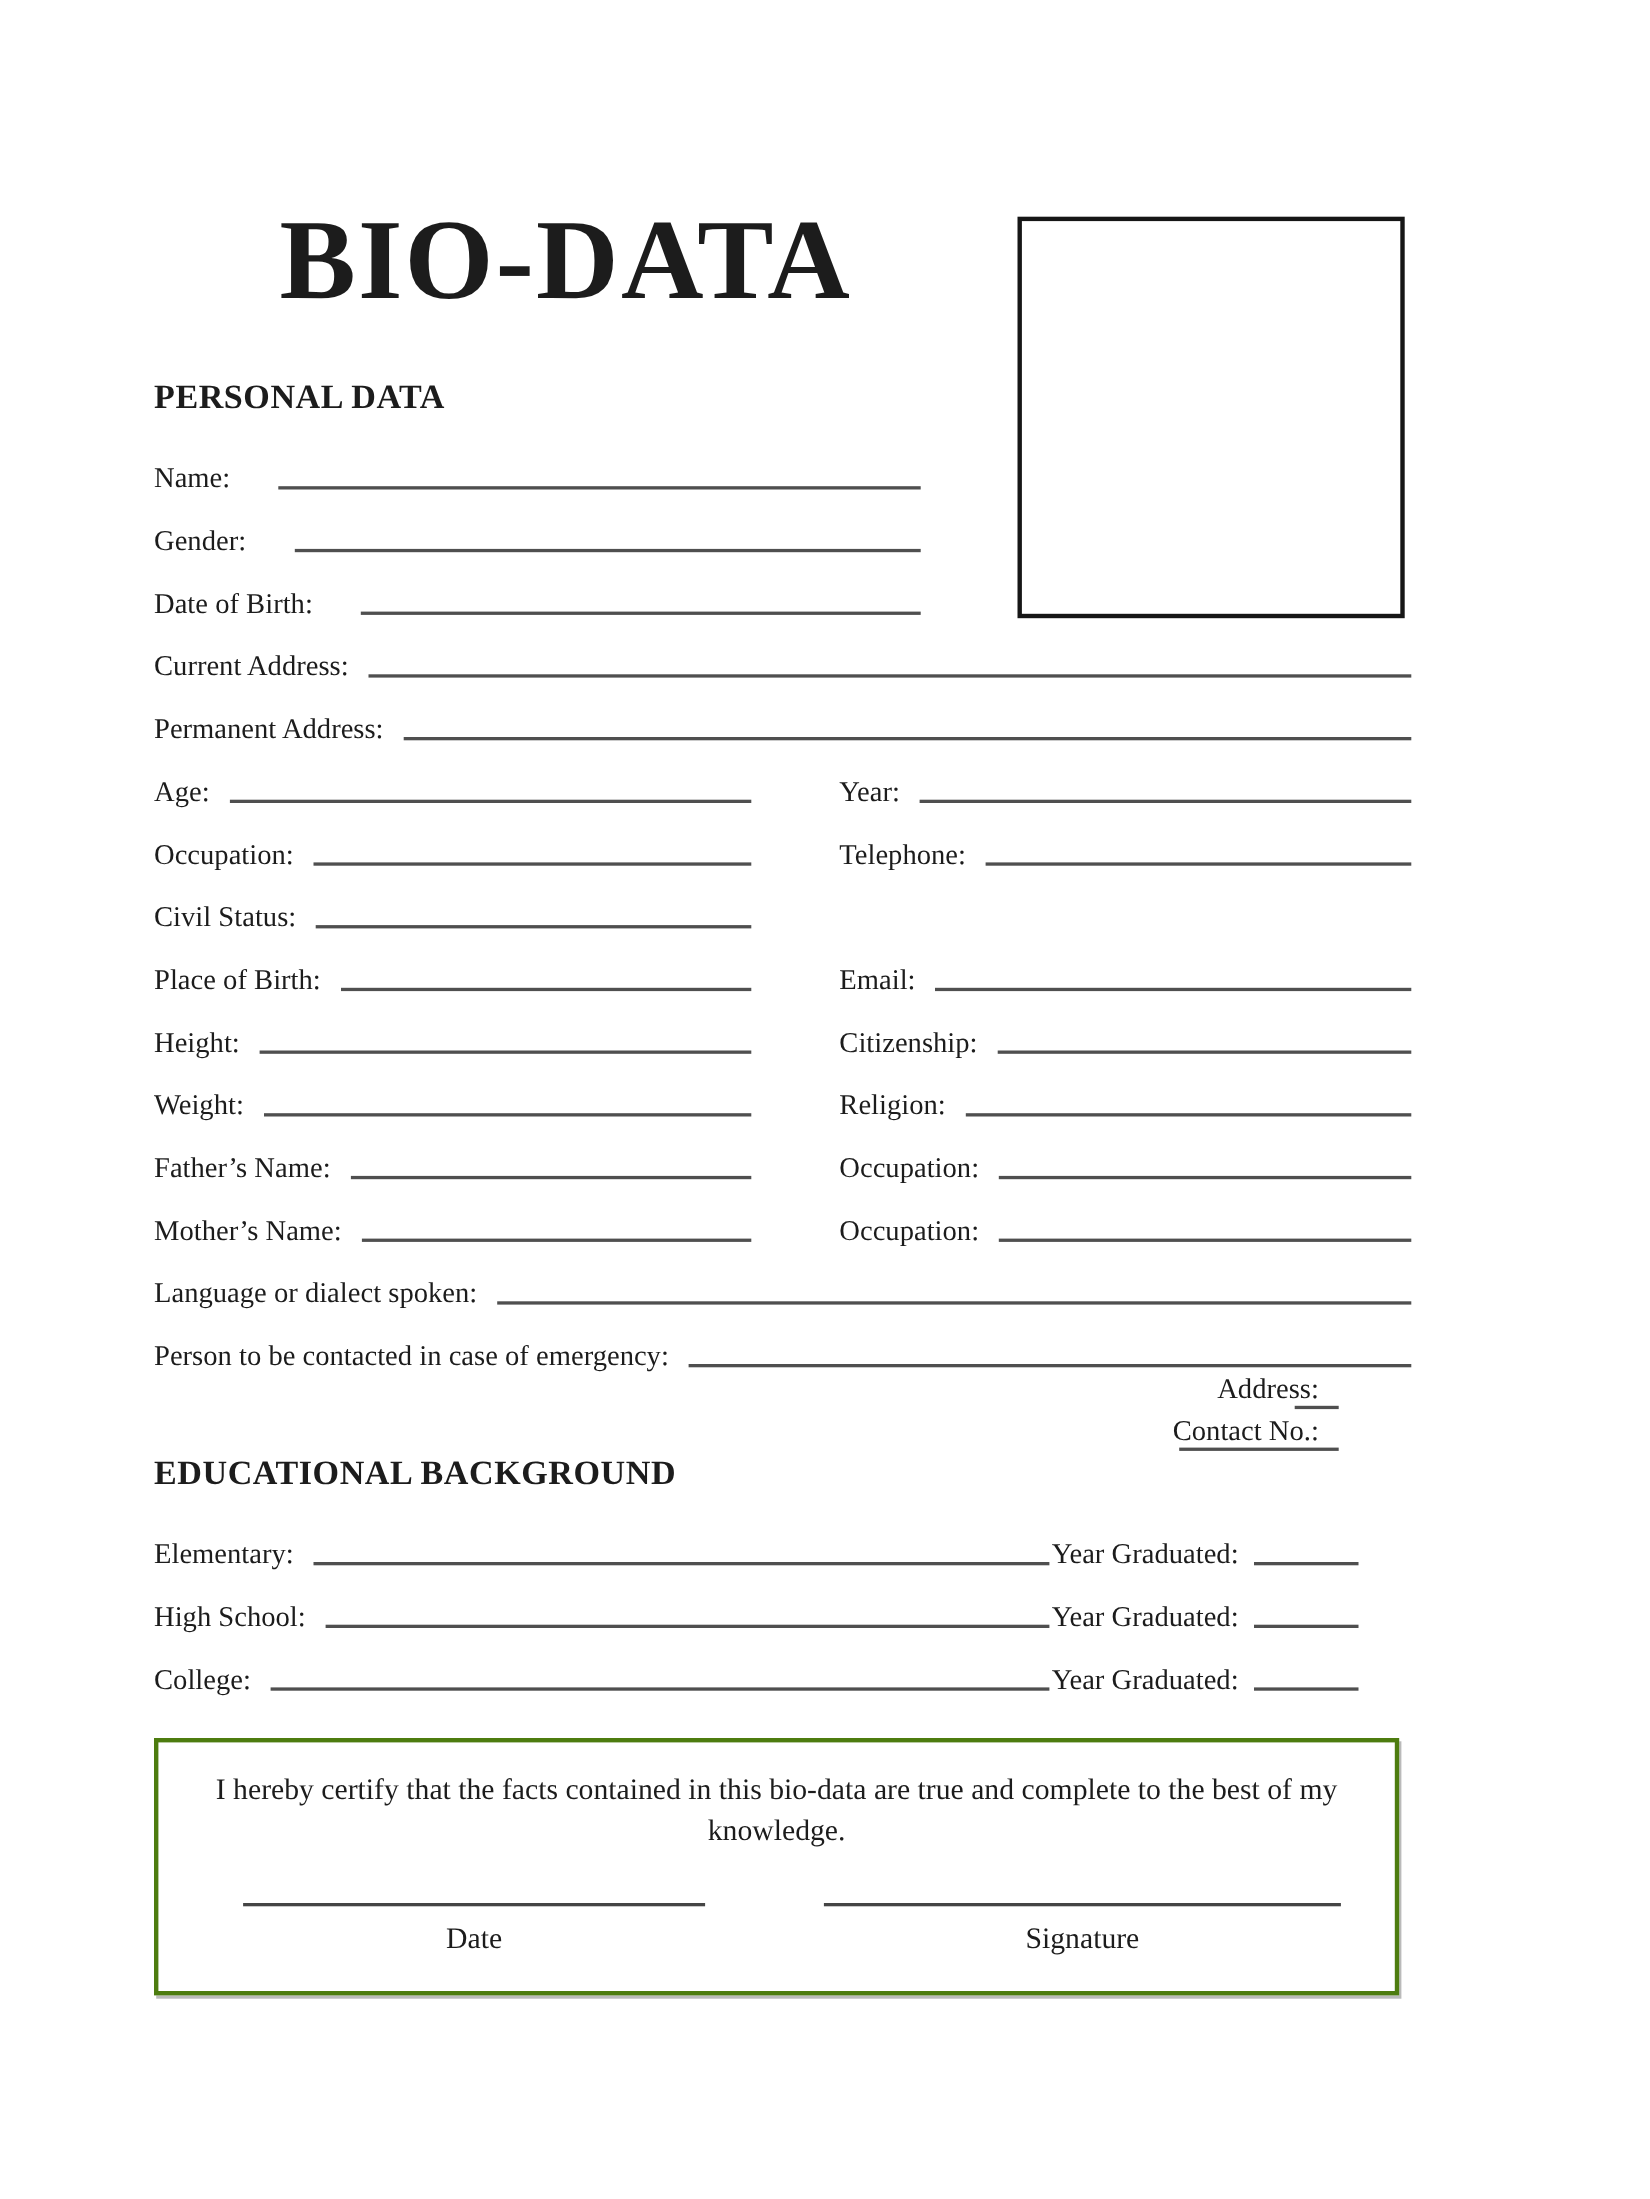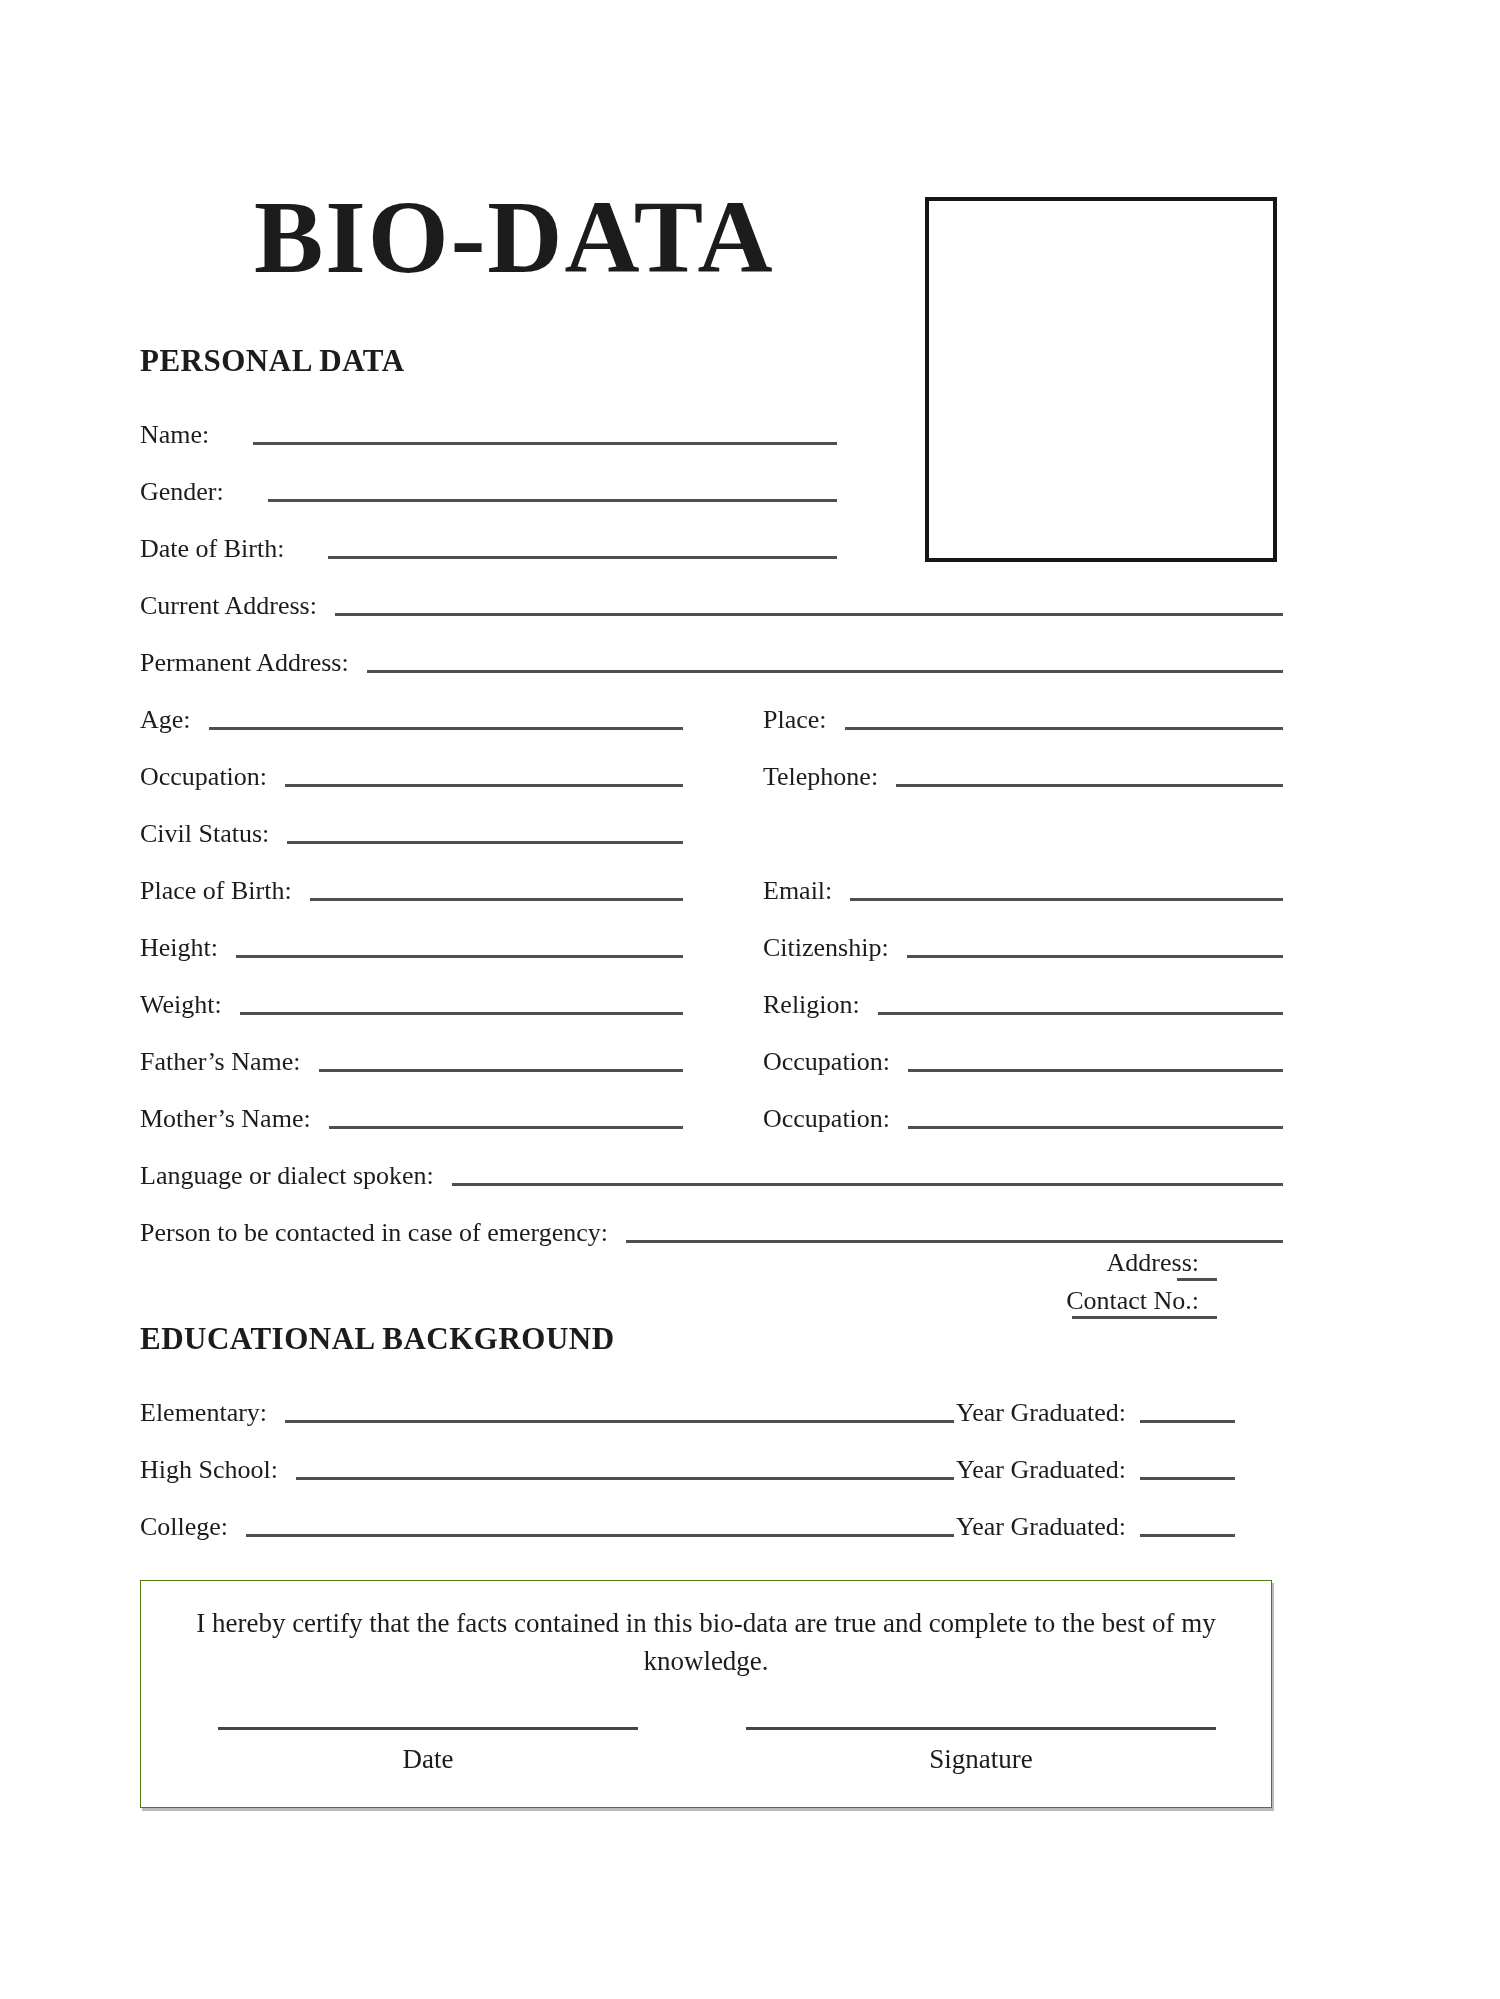--- a/index.html
+++ b/index.html
@@ -54,21 +54,21 @@
   
   .row.edu { padding-right:48px; }
   .label.year { margin-left:2px; margin-right:14px; }
   .line.year { flex:none; width:95px; }
 
   
   .cert-box {
     margin-top:38px;
     width:1132px;
     box-sizing:border-box;
-    border:1px solid #4d7c0f;
+    border:4px solid #4d7c0f;
     box-shadow:2px 3px 0 rgba(130,130,130,0.55);
     padding:24px 40px 32px 40px;
     background:#fff;
   }
   .cert-text {
     font-size:27px;
     line-height:1.4;
     text-align:center;
     max-width:1020px;
     margin:0 auto;
@@ -117,21 +117,21 @@
       <span class="label">Permanent Address:</span>
       <span class="line"></span>
     </div>
 
     <div class="row">
       <span class="col-l">
         <span class="label">Age:</span>
         <span class="line"></span>
       </span>
       <span class="col-r">
-        <span class="label">Place:</span>
+        <span class="label">Year:</span>
         <span class="line"></span>
       </span>
     </div>
 
     <div class="row">
       <span class="col-l">
         <span class="label">Occupation:</span>
         <span class="line"></span>
       </span>
       <span class="col-r">

